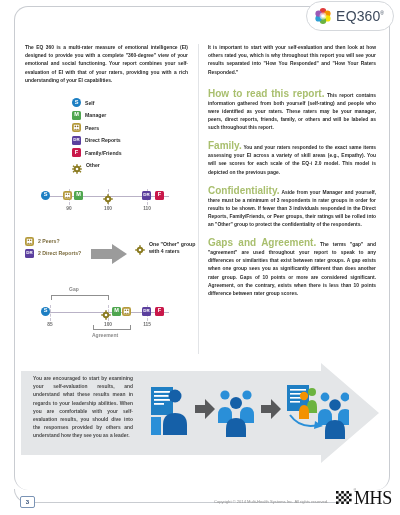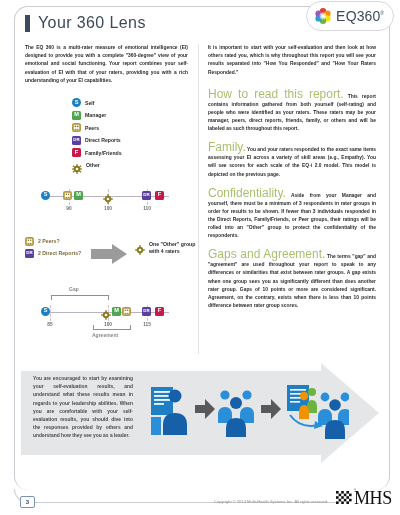--- a/index.html
+++ b/index.html
@@ -106,21 +106,21 @@
   .bracket-bot {
     position: absolute; left: 68px; top: 40px; width: 38px; height: 5px;
     border: 1px solid #8f8f8f; border-top: none;
   }
   .gap-word { position: absolute; left: 44px; top: 1px; font-size: 5px; color: #8a8a8a; font-weight: bold; }
   .agree-word { position: absolute; left: 67px; top: 47px; font-size: 5px; color: #8a8a8a; font-weight: bold; }
 
   
   .rsec { margin-bottom: 10px; }
   .rbody { font-size: 4.9px; line-height: 8.1px; color: #2b2b2b; text-align: justify; font-weight: bold; }
-  .rbody .rhead-inline { color: #a9bf6e; font-size: 12px; font-weight: normal; }
+  .rbody .rhead-inline { color: #a9bf6e; font-size: 10px; font-weight: bold; }
 
   
   .band { position: absolute; left: 21px; top: 363px; width: 358px; height: 100px; }
   .band-arrow { position: absolute; left: 0; top: 0; width: 358px; height: 100px; }
   .band-text {
     position: absolute; left: 12px; top: 12px; width: 100px;
     font-size: 4.9px; line-height: 8.2px; color: #4a4a4a; text-align: justify; font-weight: bold;
   }
   .band-icons { position: absolute; left: 128px; top: 18px; width: 200px; height: 64px; }
 
@@ -142,24 +142,20 @@
 </style>
 </head>
 <body>
 
 <div class="page">
 
   <div class="frame"></div>
   <div class="frame-bottom"></div>
   <div class="footer-rule"></div>
 
-  <div class="title-wrap">
-    <div class="title-bar"></div>
-    <div class="title-text">Your 360 Lens</div>
-  </div>
 
   <div class="logo-badge">
     <div class="logo-flower">
       <svg width="18" height="18" viewBox="0 0 18 18">
         <g>
           <circle cx="9" cy="4.2" r="3.2" fill="#e03c3c"></circle>
           <circle cx="13.4" cy="6.6" r="3.2" fill="#f39200"></circle>
           <circle cx="13.4" cy="11.4" r="3.2" fill="#f5e400"></circle>
           <circle cx="9" cy="13.8" r="3.2" fill="#6cb33f"></circle>
           <circle cx="4.6" cy="11.4" r="3.2" fill="#2e9fd4"></circle>

